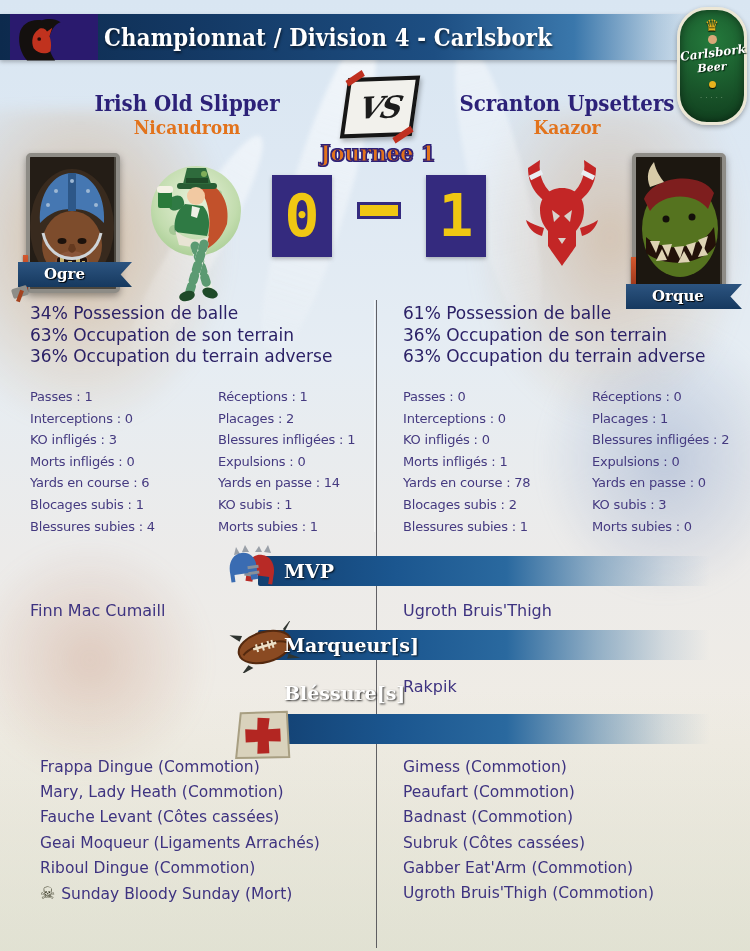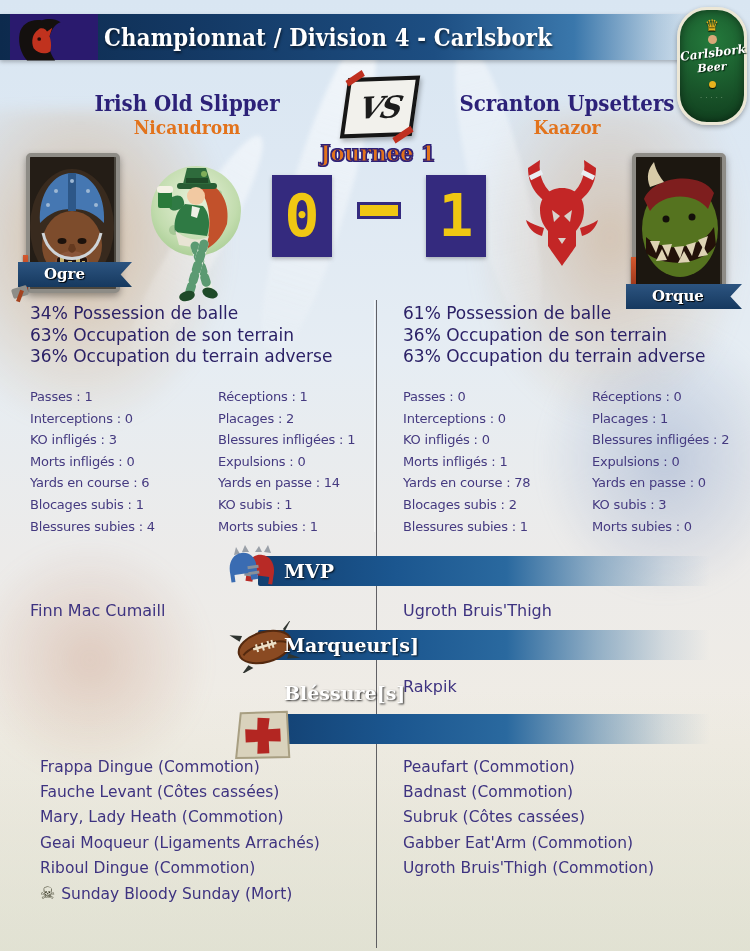--- a/index.html
+++ b/index.html
@@ -370,29 +370,30 @@
       <g transform="rotate(2 31 27)">
         <path d="M8,6 L54,3 L58,48 L5,51Z" fill="#d9d2bc" stroke="#a89f82" stroke-width="2"></path>
         <path d="M25,10 L37,10 L36,21 L48,20 L49,33 L37,33 L38,45 L26,46 L26,34 L14,35 L13,22 L25,22Z" fill="#b32622"></path>
       </g>
     </svg>
   </div>
   <div class="abs section-title st-bless serifd nowrap">Bléssure[s]</div>
 
   <div class="abs inj-list inj-home nowrap">
     <div>Frappa Dingue (Commotion)</div>
+    <div>Mary, Lady Heath (Commotion)</div>
     <div>Fauche Levant (Côtes cassées)</div>
-    <div>Mary, Lady Heath (Commotion)</div>
     <div>Geai Moqueur (Ligaments Arrachés)</div>
     <div>Riboul Dingue (Commotion)</div>
     <div>
       <span class="skull">☠</span><span>Sunday Bloody Sunday (Mort)</span>
     </div>
   </div>
   <div class="abs inj-list inj-away nowrap">
+    <div>Gimess (Commotion)</div>
     <div>Peaufart (Commotion)</div>
     <div>Badnast (Commotion)</div>
     <div>Subruk (Côtes cassées)</div>
     <div>Gabber Eat'Arm (Commotion)</div>
     <div>Ugroth Bruis'Thigh (Commotion)</div>
   </div>
 
 </div>
 
 </body></html>

